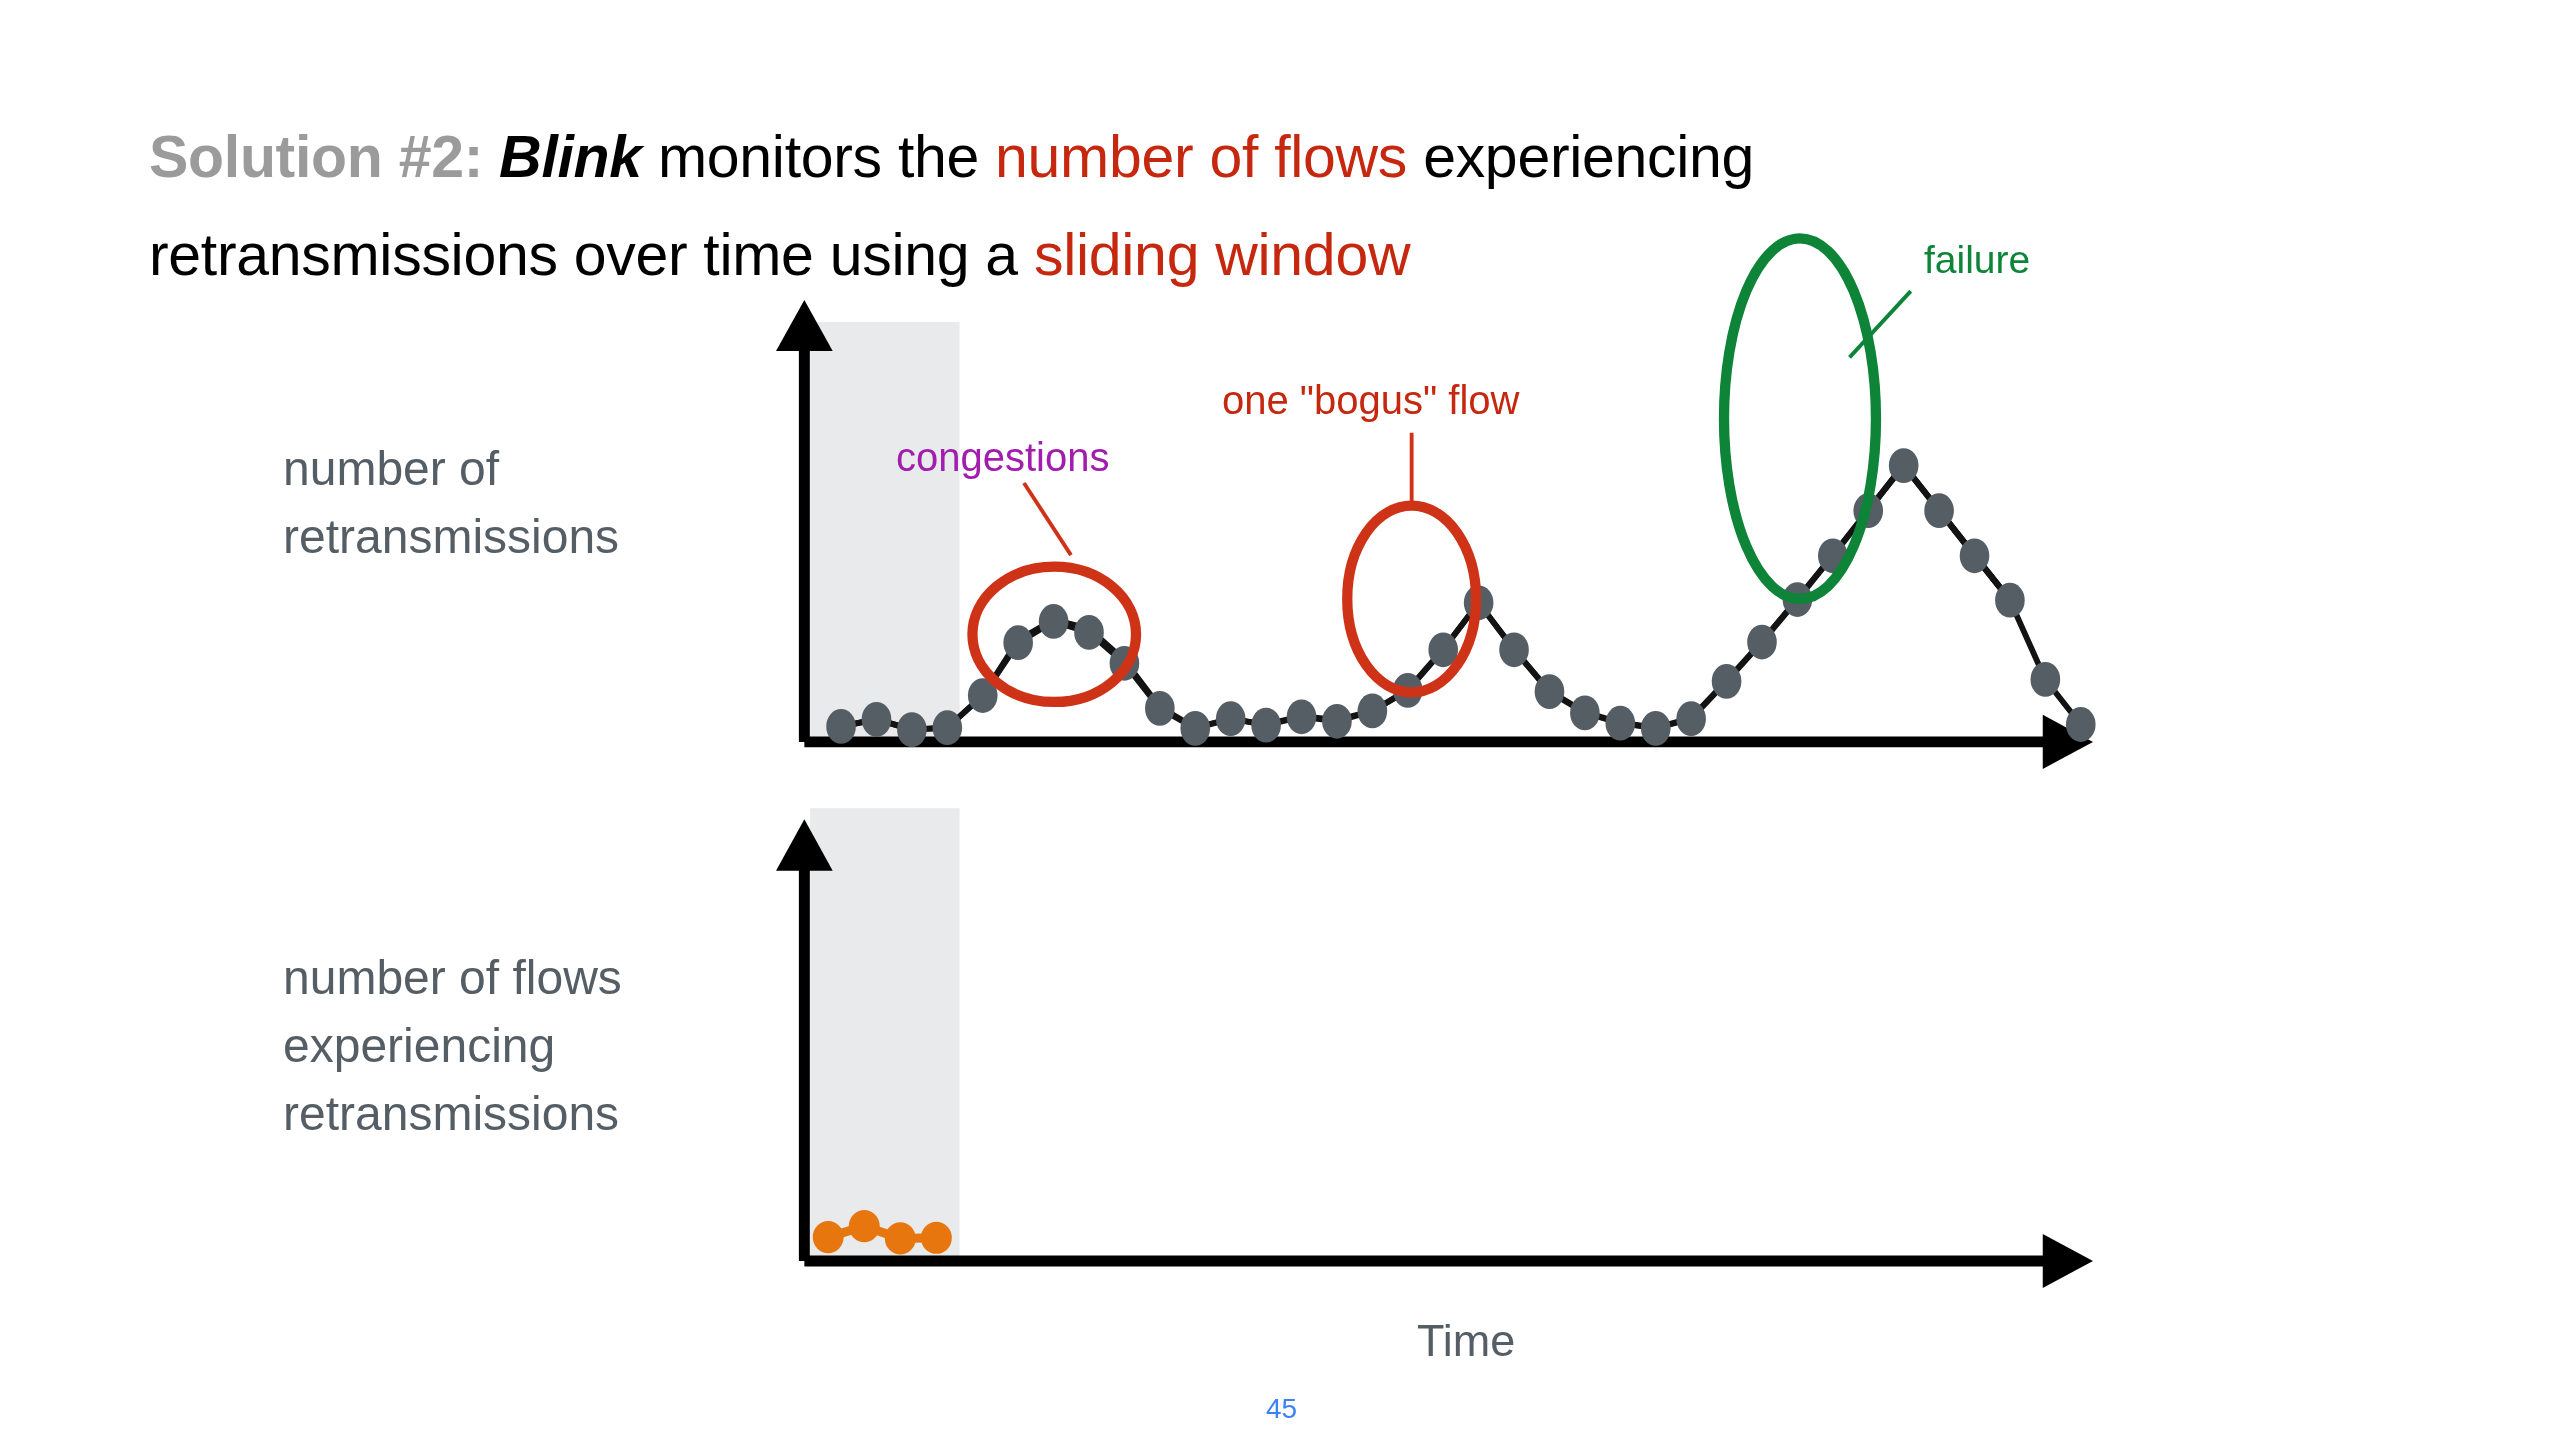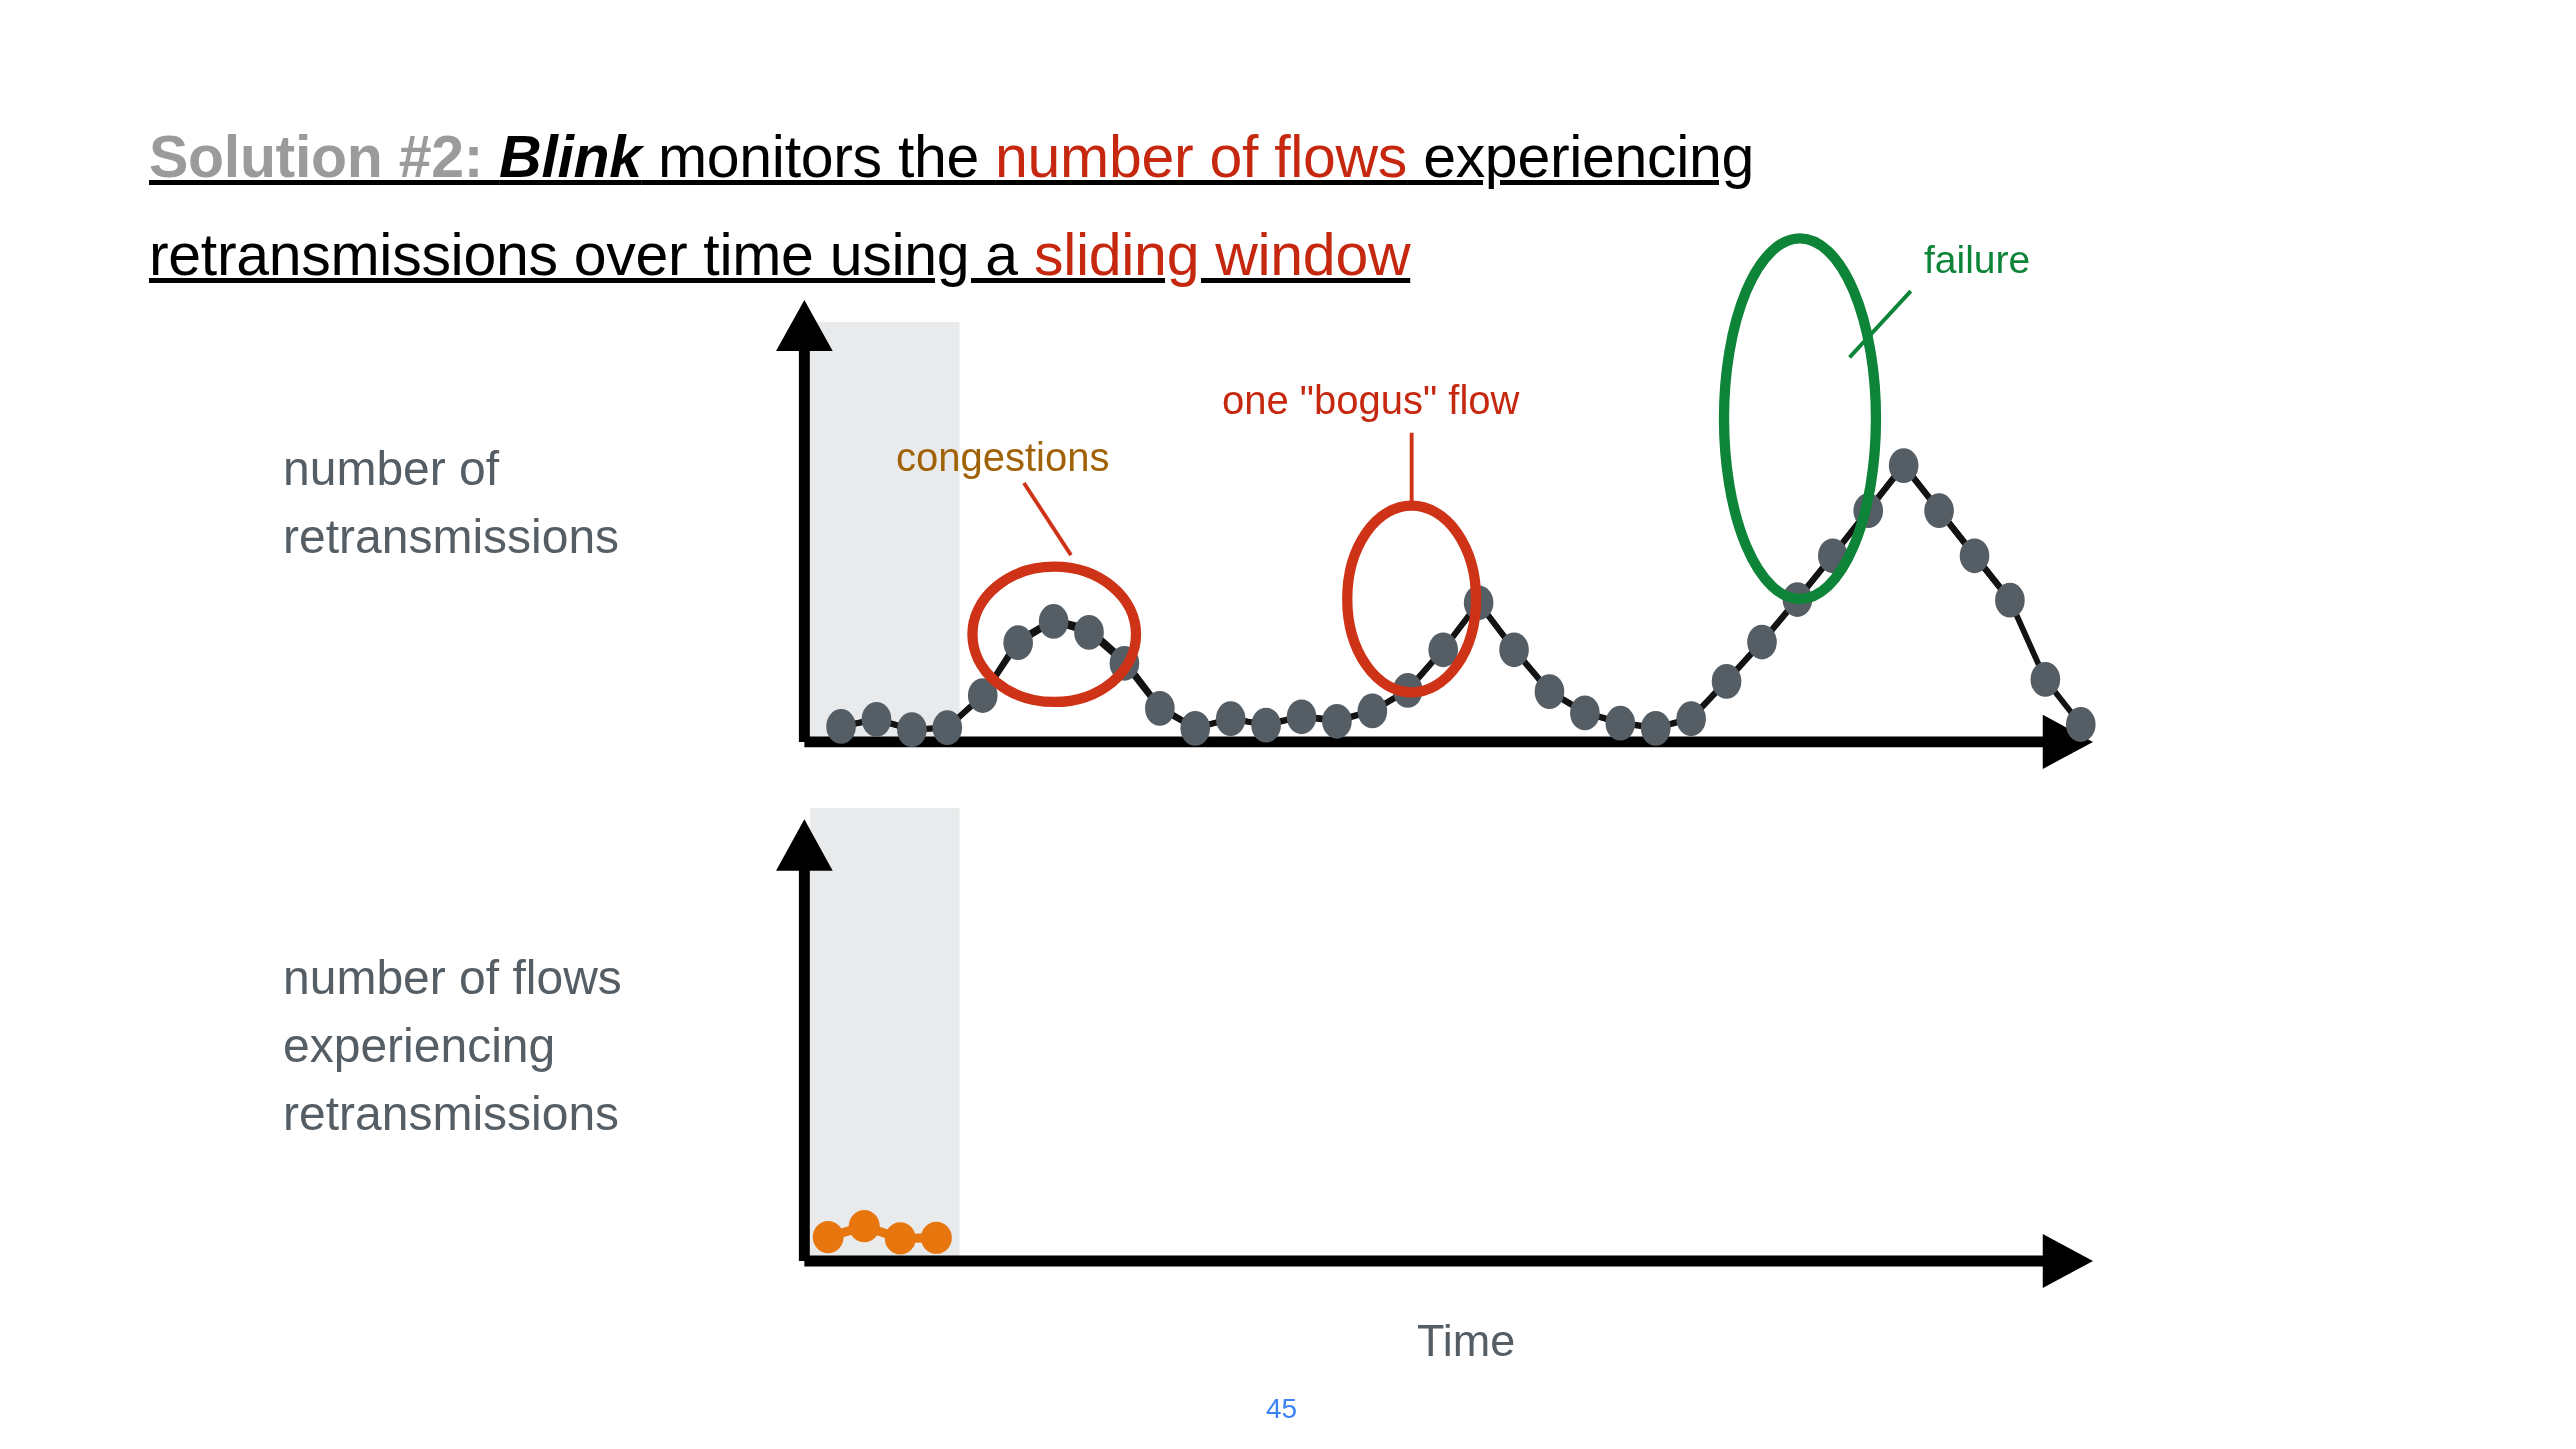--- a/index.html
+++ b/index.html
@@ -6,21 +6,21 @@
   body{
     width:2576px;height:1449px;position:relative;overflow:hidden;
     font-family:"Liberation Sans","DejaVu Sans",sans-serif;
     -webkit-font-smoothing:antialiased;
   }
   .slide{position:absolute;inset:0;background:#fff;}
 
   
   .title{
     position:absolute;left:149px;top:108px;width:2061px;
-    font-size:59px;line-height:98px;color:#000;letter-spacing:-0.3px;text-decoration:underline;
+    font-size:59px;line-height:98px;color:#000;letter-spacing:-0.3px;
   }
   .t-gray{color:#9b9b9b;font-weight:bold;}
   .t-blink{color:#000;font-weight:bold;font-style:italic;}
   .t-red{color:#c5280f;}
   .t-black{color:#000;}
 
   
   .figure{position:absolute;left:0;top:0;width:2576px;height:1449px;}
   .fig-svg{position:absolute;left:0;top:0;}
 
@@ -28,21 +28,21 @@
   .axlabel{
     position:absolute;color:#555e65;font-size:48px;line-height:68px;
     white-space:pre-line;
   }
   #ylabel-top{left:283px;top:435px;}
   #ylabel-bottom{left:283px;top:944px;}
   #xlabel{left:1417px;top:1307px;font-size:45px;}
 
   
   .anno{position:absolute;font-size:40px;line-height:46px;white-space:nowrap;}
-  #anno-congestions{left:896px;top:434px;color:#a16207;}
+  #anno-congestions{left:896px;top:434px;color:#a21caf;}
   #anno-bogus{left:1222px;top:377px;color:#c5280f;}
   #anno-failure{left:1924px;top:237px;color:#0d8438;font-size:39px;}
 
   
   #slide-number{
     position:absolute;left:1266px;top:1393px;
     font-size:28px;color:#3b82f6;
   }
 </style>
 </head>

